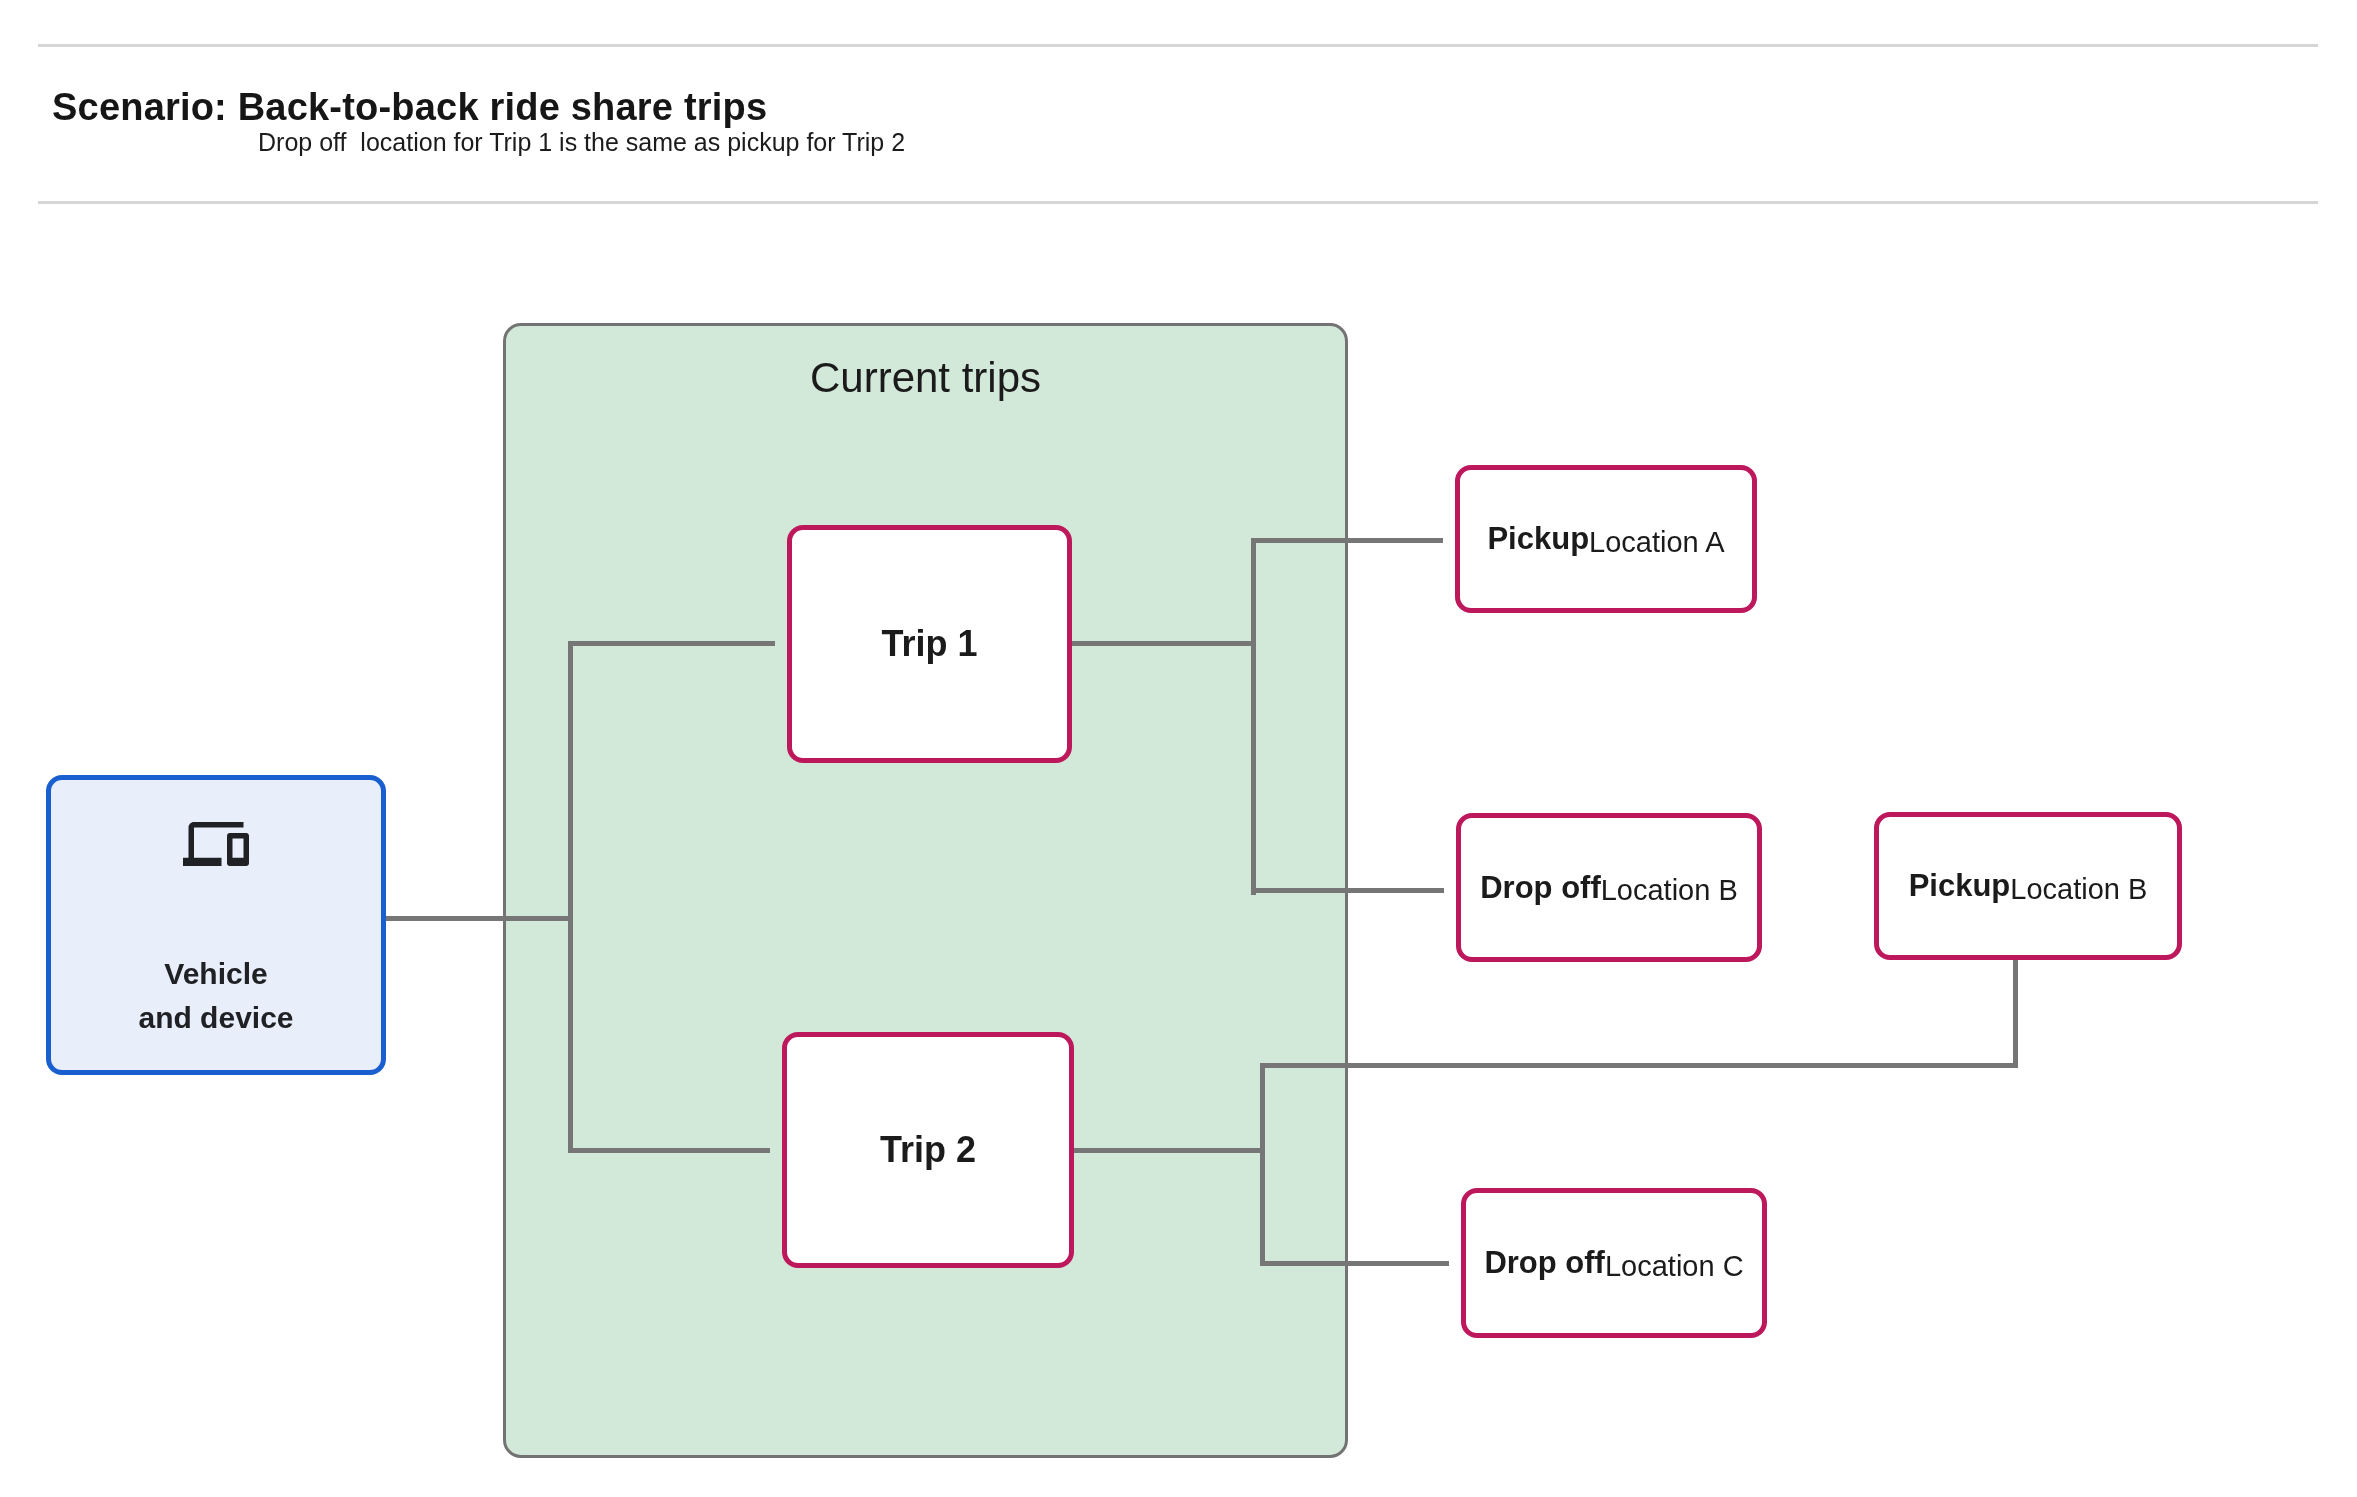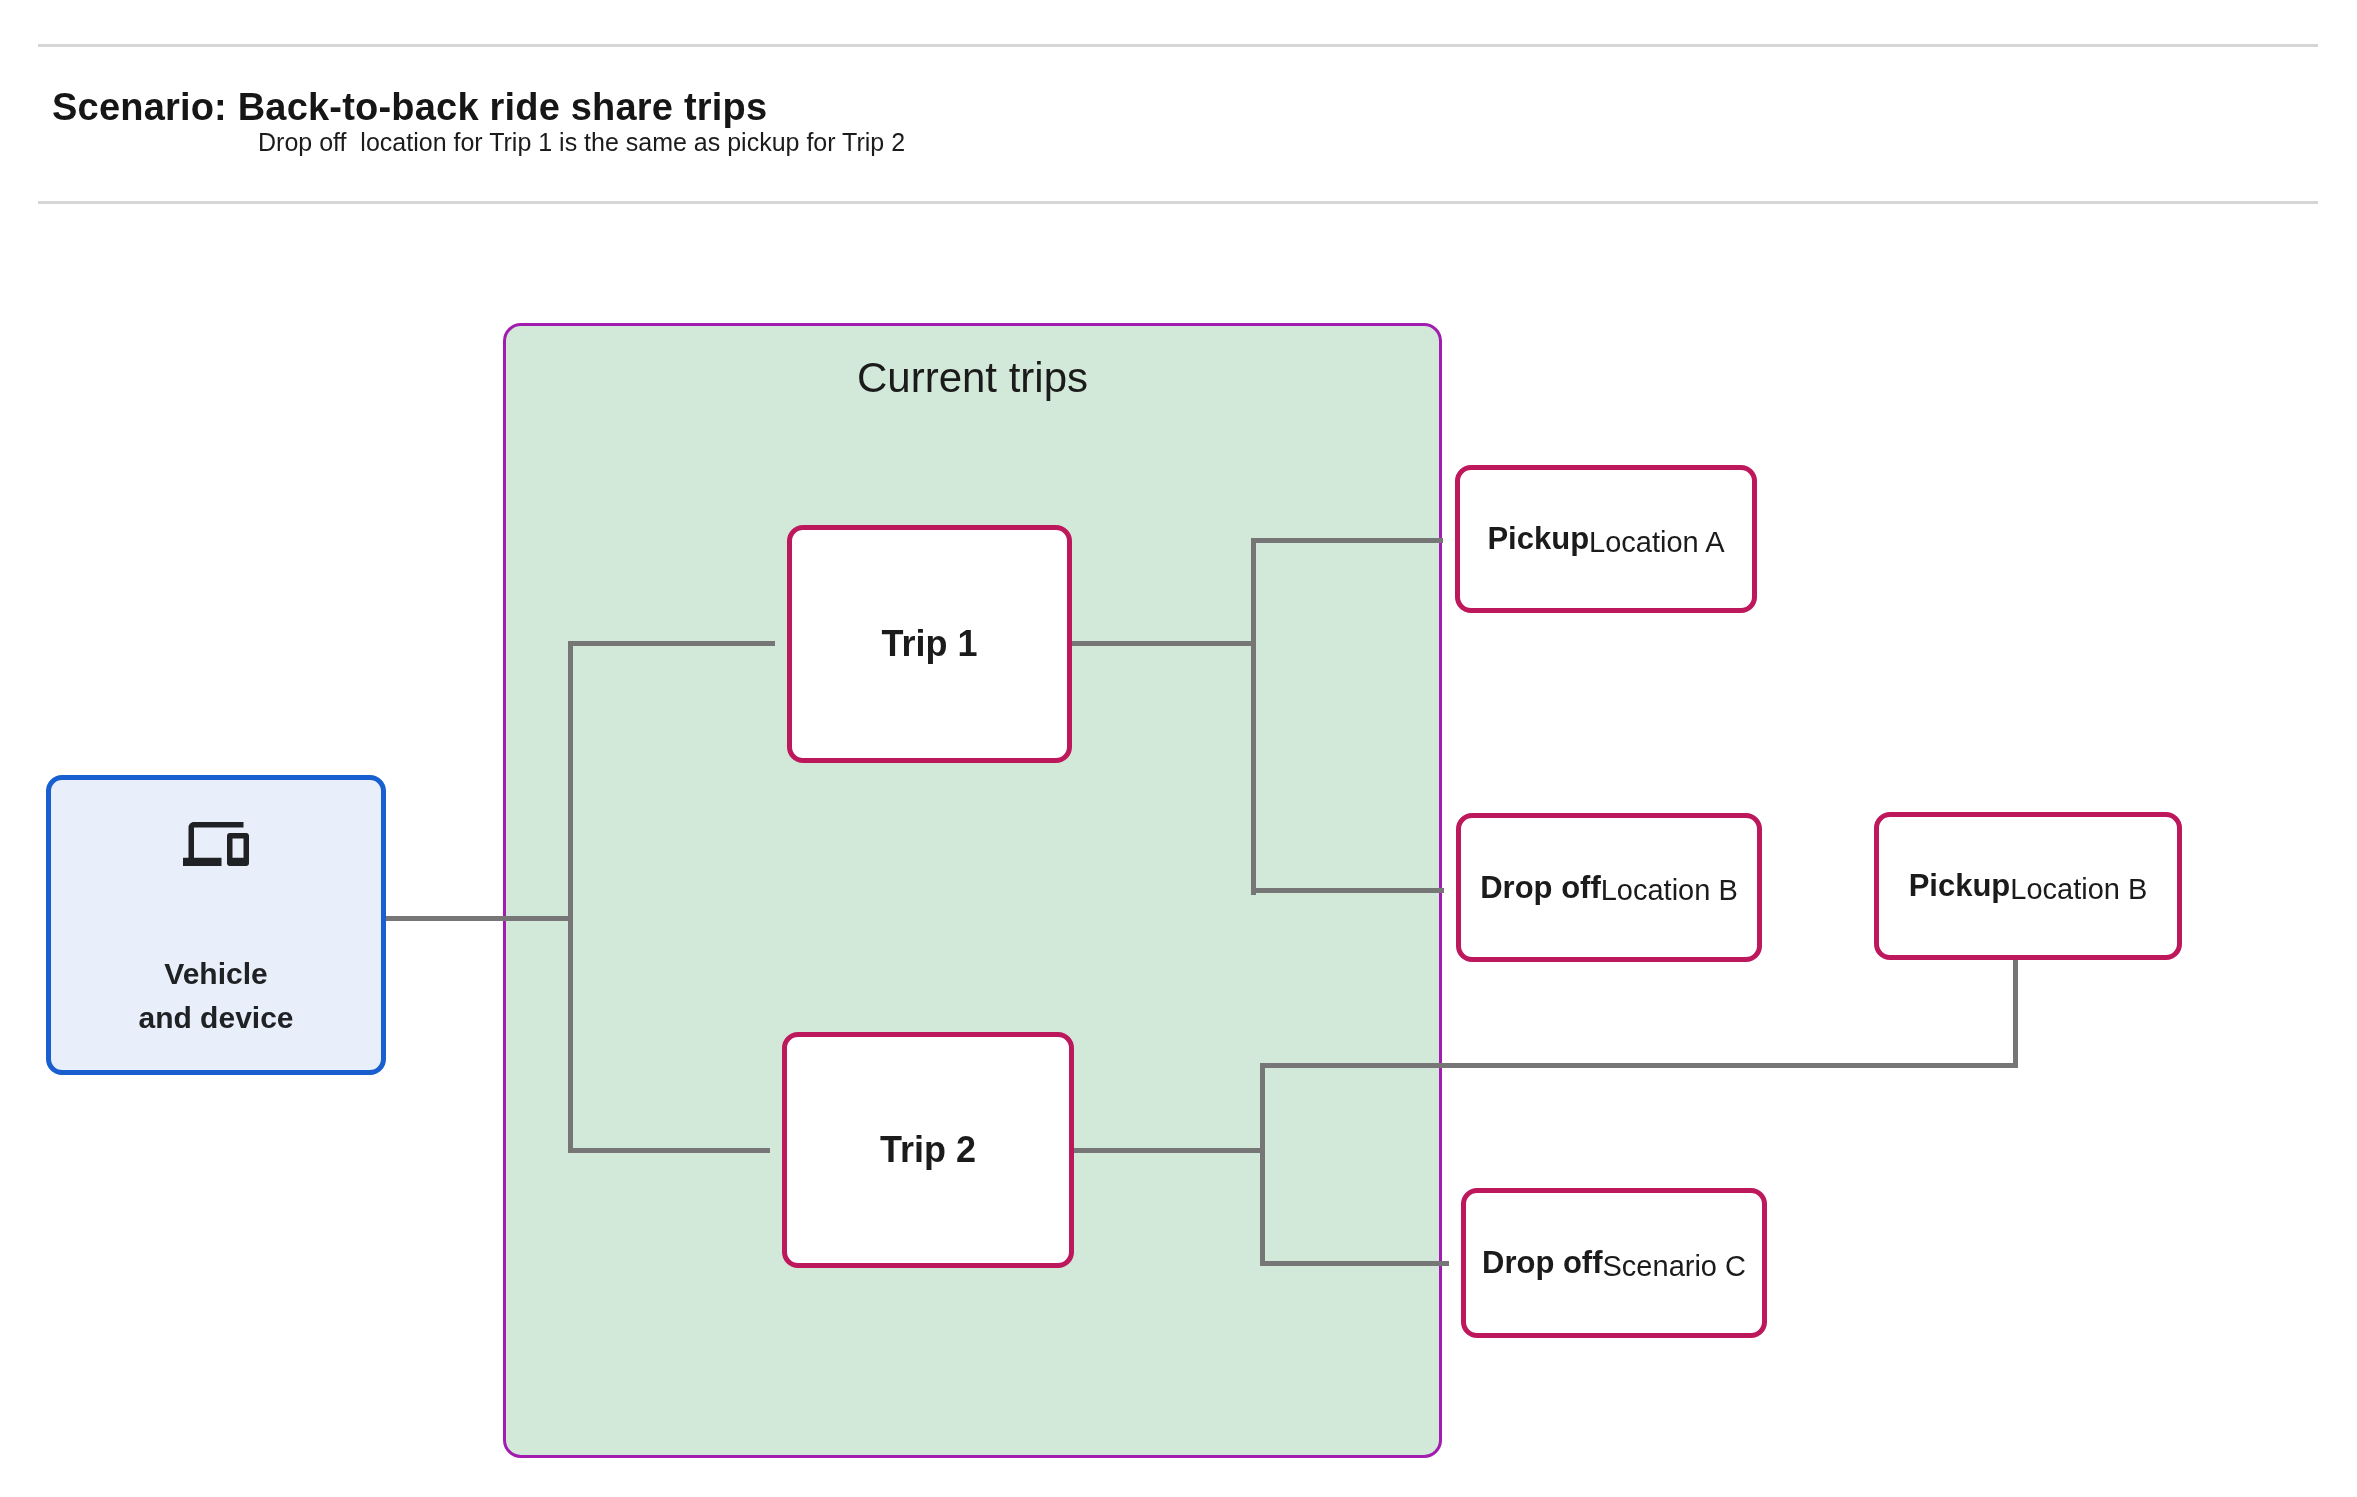--- a/index.html
+++ b/index.html
@@ -35,23 +35,23 @@
     white-space: pre-wrap;
   }
   .panel {
     position: absolute;
     border-radius: 18px;
     z-index: 1;
     box-sizing: border-box;
   }
   .panel-green {
     left: 503px; top: 323px;
-    width: 939px; height: 1135px;
+    width: 845px; height: 1135px;
     background: #d2e8d9;
-    border: 3px solid #a21caf;
+    border: 3px solid #737373;
   }
   .panel-orange {
     left: 1388px; top: 323px;
     width: 860px; height: 1135px;
     background: #fdf0c9;
     border: 3px solid #f29b00;
   }
   .panel-title {
     position: absolute;
     top: 28px; left: 0; right: 0;
@@ -173,16 +173,16 @@
   <div class="node" style="left:1444px; top:813px; width:306px; height:149px;">
     <div class="wp-type">Drop off</div>
     <div class="wp-location">Location B</div>
   </div>
   <div class="node" style="left:1862px; top:812px; width:308px; height:148px;">
     <div class="wp-type">Pickup</div>
     <div class="wp-location">Location B</div>
   </div>
   <div class="node" style="left:1449px; top:1188px; width:306px; height:150px;">
     <div class="wp-type">Drop off</div>
-    <div class="wp-location">Scenario C</div>
+    <div class="wp-location">Location C</div>
   </div>
 
 </div>
 
 </body></html>

